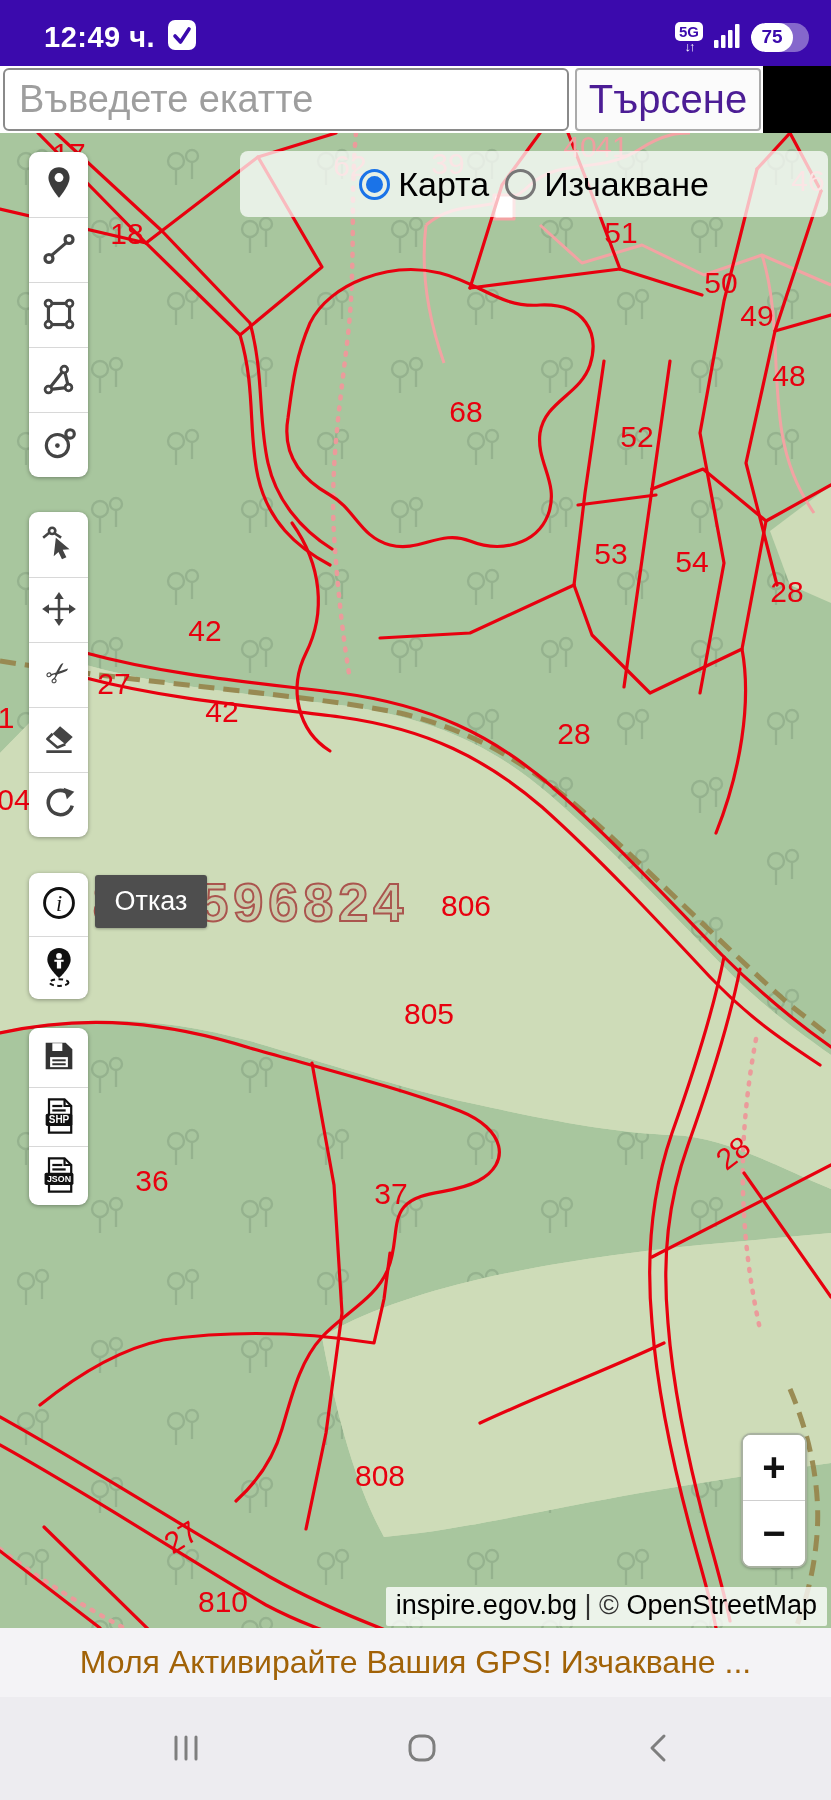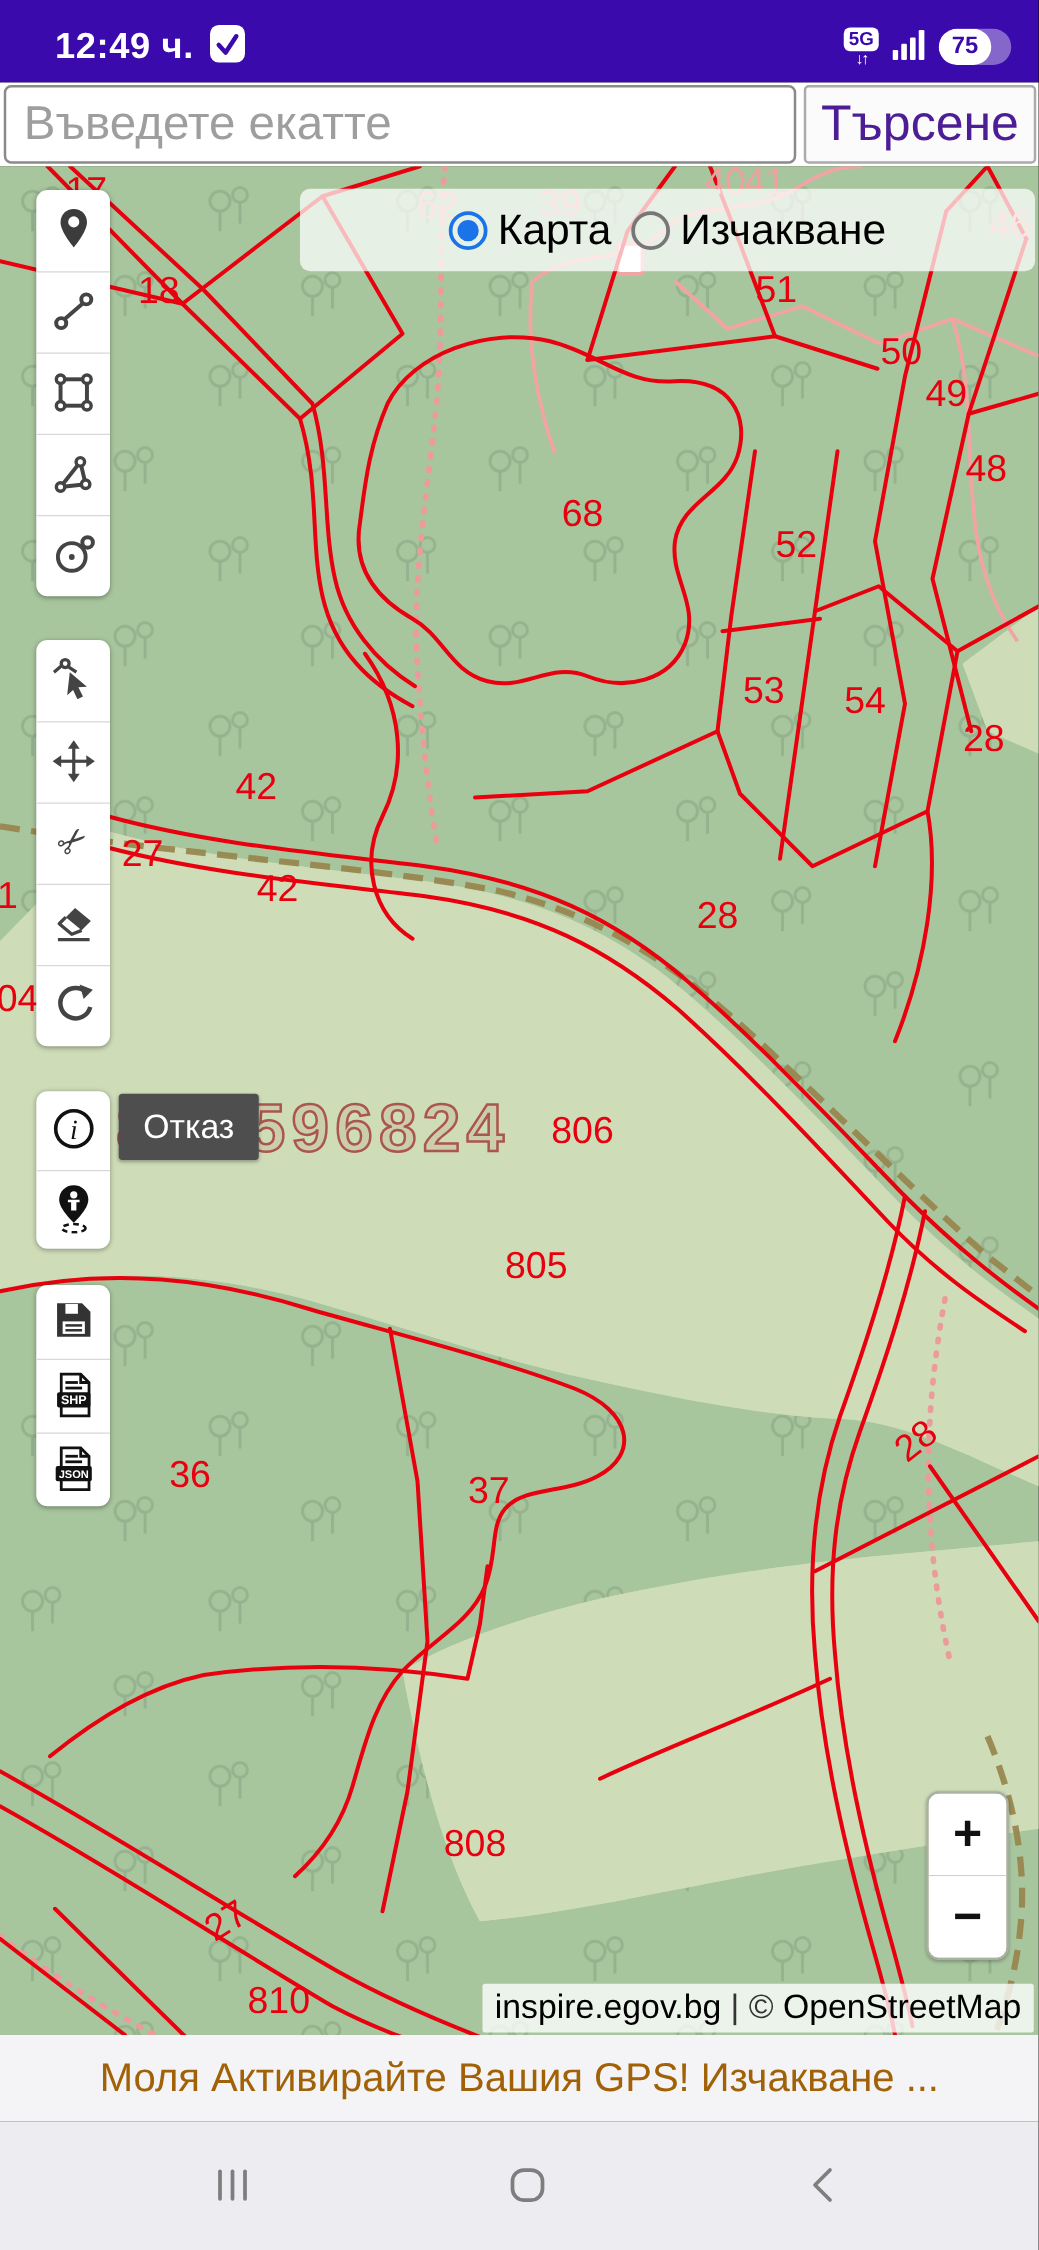--- a/index.html
+++ b/index.html
@@ -10,21 +10,21 @@
   .sb-left{display:flex;align-items:center;gap:12px;margin-left:24px;margin-top:8px;}
   .sb-time{color:#fff;font-size:29px;font-weight:bold;letter-spacing:.5px;}
   .sb-right{display:flex;align-items:center;gap:11px;margin-right:2px;margin-top:8px;}
   .badge5g{display:flex;flex-direction:column;align-items:center;line-height:1;margin-left:48px;}
   .badge5g .b5{background:#fff;color:#3B0AAD;font-weight:bold;font-size:15px;padding:2px 4px;border-radius:5px;}
   .badge5g .arr{color:#fff;font-size:13px;margin-top:-1px;letter-spacing:-2px;}
   .batt{width:58px;height:29px;border-radius:15px;background:rgba(255,255,255,.38);overflow:hidden;display:flex;}
   .batt-fill{width:42px;height:100%;background:#fff;border-radius:15px;display:flex;align-items:center;justify-content:center;color:#3B0AAD;font-weight:bold;font-size:19px;}
 
   
-  .search-row{position:absolute;top:66px;left:0;width:831px;height:67px;background:#fff;display:flex;align-items:stretch;}
+  .search-row{position:absolute;top:66px;left:0;width:763px;height:67px;background:#fff;display:flex;align-items:stretch;}
   .search-input{flex:1;margin:2px 4px 2px 3px;border:2px solid #8a8a8a;border-radius:6px;font-size:38px;padding:0 14px;color:#222;font-family:"Liberation Sans",sans-serif;min-width:0;}
   .search-input::placeholder{color:#9e9e9e;}
   .search-btn{width:186px;margin:2px 2px;background:#fbfbfb;border:2px solid #ababab;border-radius:4px;font-size:40px;color:#4c1d95;font-family:"Liberation Sans",sans-serif;}
 
   
   .map{position:absolute;top:133px;left:0;width:831px;height:1495px;overflow:hidden;background:#a8c69e;}
   .map svg.base{position:absolute;top:0;left:0;}
   .plabel{font:30px "Liberation Sans",sans-serif;text-anchor:middle;dominant-baseline:central;}
   .wm{font:bold 54px "Liberation Sans",sans-serif;fill:rgba(160,40,40,.10);stroke:#a23434;stroke-width:2px;letter-spacing:5px;opacity:.8;}
 

